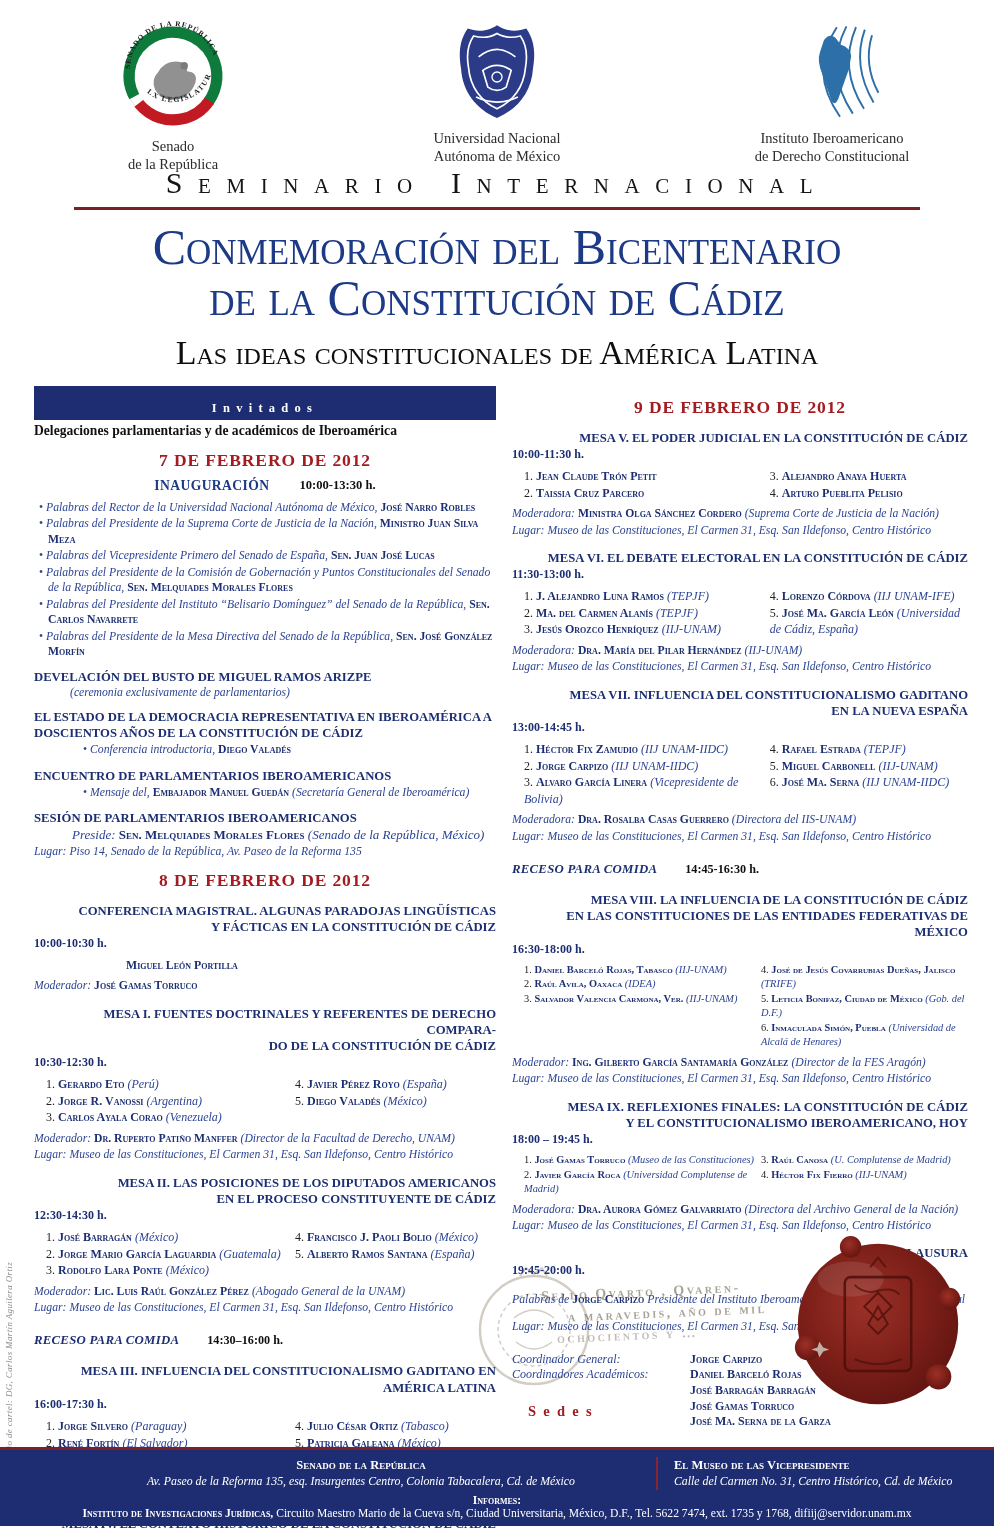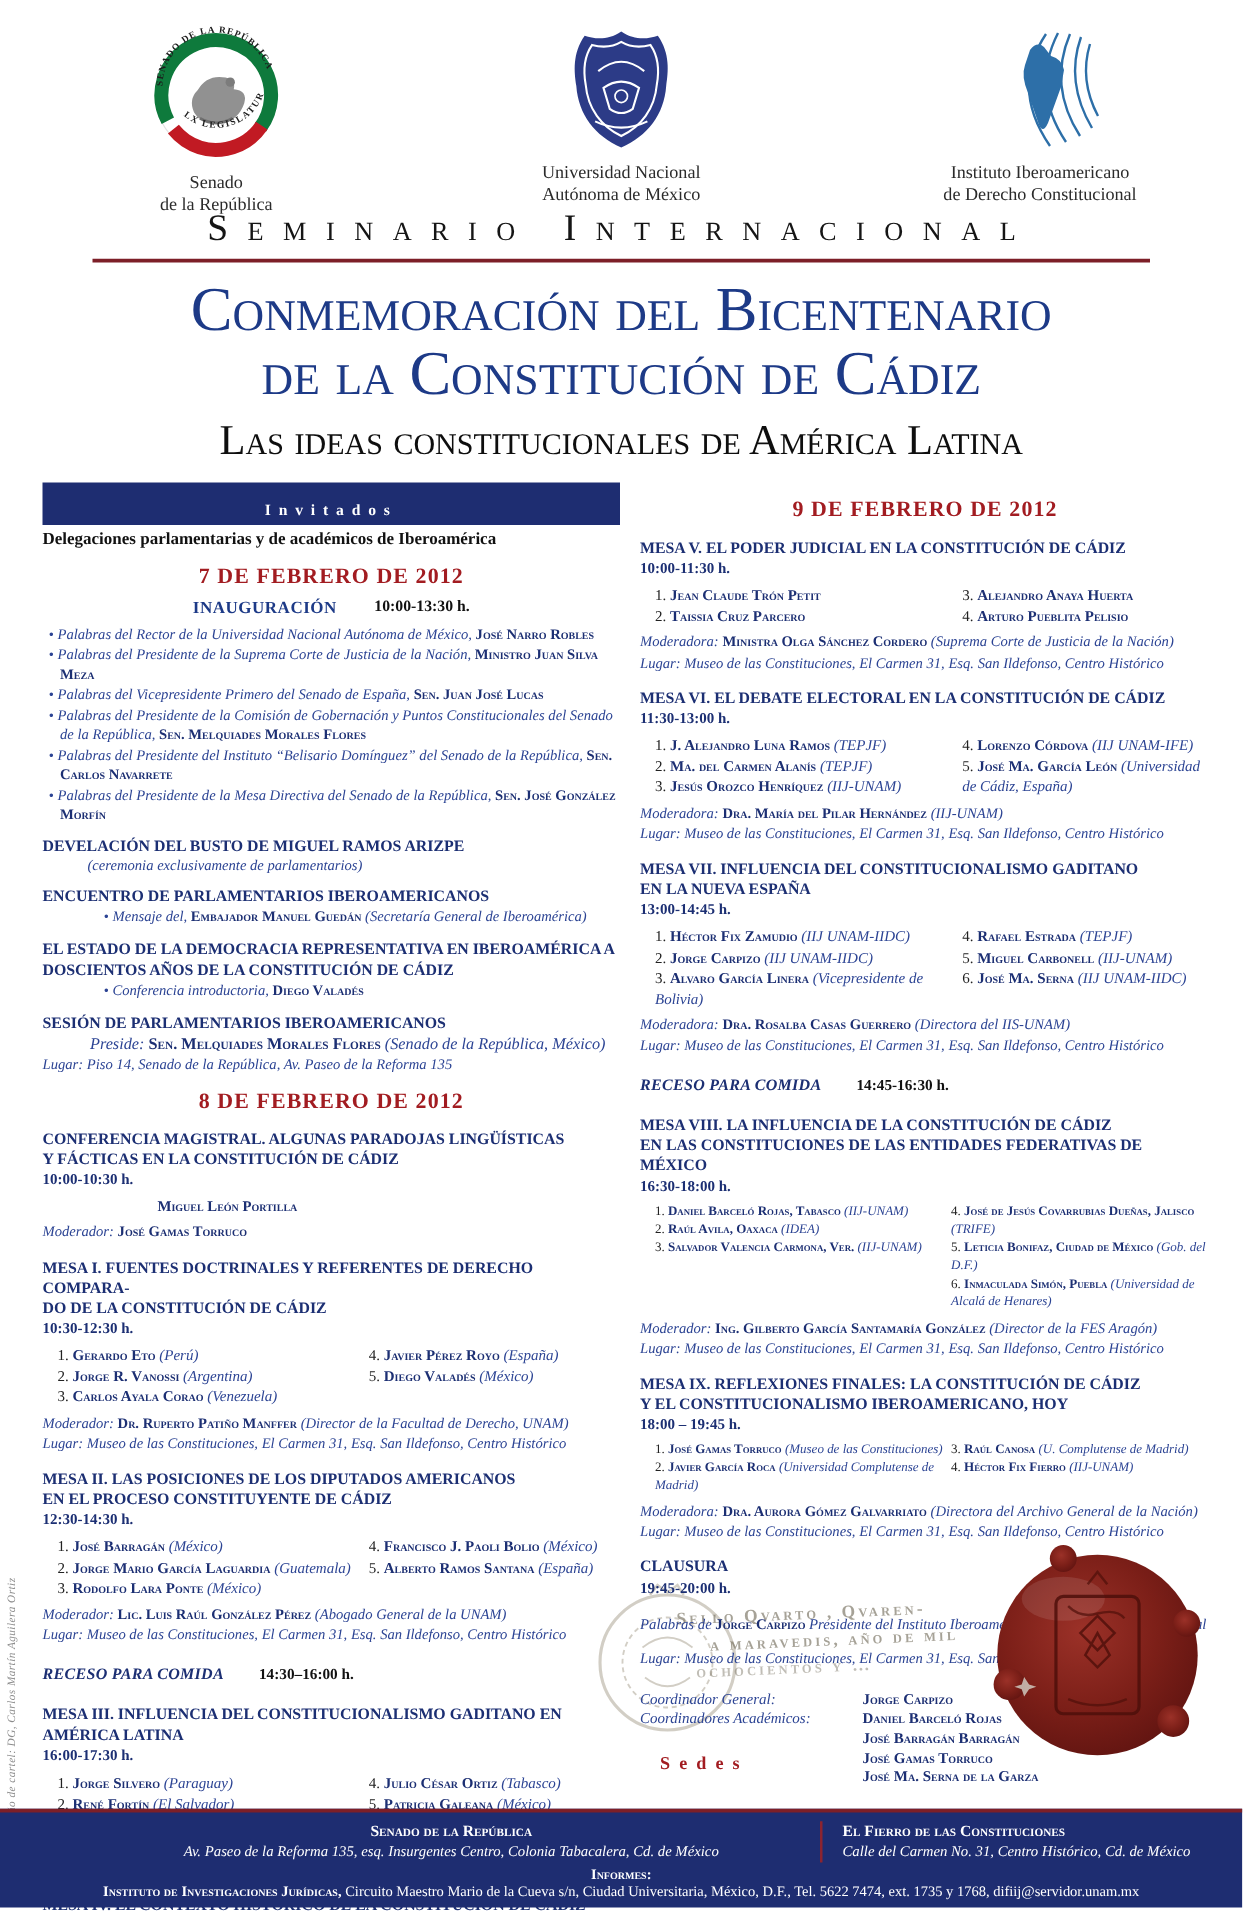--- a/index.html
+++ b/index.html
@@ -37,21 +37,21 @@
   .sc{color:var(--ink-navy);font-weight:bold;font-variant:small-caps;}
   .dot{color:var(--it-blue);}
   .b-item{font-size:11.7px;line-height:1.32;padding-left:14px;text-indent:-9px;margin:1px 0;}
   .indent2{margin-left:44px;}
   .intro-sec{margin:10px 0;}
   .sec-title{color:var(--ink-navy);font-weight:bold;font-size:12.7px;line-height:1.28;}
   .sub-indent{font-size:11.7px;margin-left:36px;}
   .preside{font-size:13px;margin-left:38px;}
   .lugar{font-size:11.7px;line-height:1.3;margin-top:1px;}
   .session{margin:12px 0;}
-  .s-title{color:var(--ink-navy);font-weight:bold;font-size:12.7px;line-height:1.28;}
+  .s-title{color:var(--ink-navy);font-weight:bold;font-size:12.7px;line-height:1.28;text-align:right;}
   .s-time{color:var(--ink-navy);font-weight:bold;font-size:12px;margin-top:1px;}
   .s-speaker{margin:7px 0 3px 92px;font-size:11.8px;}
   .p-cols{display:flex;gap:6px;margin:6px 0 4px 12px;}
   .p-col{flex:1 1 0;}
   .p-col:first-child{flex:0 0 54%;}
   .p-item{font-size:12px;line-height:1.38;}
   .p-num{color:#222;}
   .compact .p-item{font-size:10.4px;line-height:1.4;}
   .compact .p-col:first-child{flex:0 0 52%;}
   .mod-line{font-size:11.7px;line-height:1.32;margin-top:5px;}
@@ -180,27 +180,27 @@
           <div class="b-item"><span class="dot">• </span><span class="it">Palabras del Presidente de la Comisión de Gobernación y Puntos Constitucionales del Senado de la República, </span><span class="sc">Sen. Melquiades Morales Flores</span></div>
           <div class="b-item"><span class="dot">• </span><span class="it">Palabras del Presidente del Instituto “Belisario Domínguez” del Senado de la República, </span><span class="sc">Sen. Carlos Navarrete</span></div>
           <div class="b-item"><span class="dot">• </span><span class="it">Palabras del Presidente de la Mesa Directiva del Senado de la República, </span><span class="sc">Sen. José González Morfín</span></div>
         </div>
       <div id="day1-sections">
           <div class="intro-sec">
             <div class="sec-title">DEVELACIÓN DEL BUSTO DE MIGUEL RAMOS ARIZPE</div>
             <div class="it sub-indent">(ceremonia exclusivamente de parlamentarios)</div>
           </div>
           <div class="intro-sec">
-            <div class="sec-title">ENCUENTRO DE PARLAMENTARIOS IBEROAMERICANOS</div>
-            <div class="b-item indent2"><span class="dot">• </span><span class="it">Mensaje del, </span><span class="sc">Embajador Manuel Guedán</span><span class="it"> (Secretaría General de Iberoamérica)</span></div>
-          </div>
-          <div class="intro-sec">
             <div class="sec-title">EL ESTADO DE LA DEMOCRACIA REPRESENTATIVA EN IBEROAMÉRICA A</div>
             <div class="sec-title">DOSCIENTOS AÑOS DE LA CONSTITUCIÓN DE CÁDIZ</div>
             <div class="b-item indent2"><span class="dot">• </span><span class="it">Conferencia introductoria, </span><span class="sc">Diego Valadés</span></div>
+          </div>
+          <div class="intro-sec">
+            <div class="sec-title">ENCUENTRO DE PARLAMENTARIOS IBEROAMERICANOS</div>
+            <div class="b-item indent2"><span class="dot">• </span><span class="it">Mensaje del, </span><span class="sc">Embajador Manuel Guedán</span><span class="it"> (Secretaría General de Iberoamérica)</span></div>
           </div>
           <div class="intro-sec">
             <div class="sec-title">SESIÓN DE PARLAMENTARIOS IBEROAMERICANOS</div>
             <div class="preside"><span class="it">Preside: </span><span class="sc">Sen. Melquiades Morales Flores</span><span class="it"> (Senado de la República, México)</span></div>
             <div class="it lugar">Lugar: Piso 14, Senado de la República, Av. Paseo de la Reforma 135</div>
           </div>
         </div>
 
       <div class="date-head">8 DE FEBRERO DE 2012</div>
       <div id="day2-blocks">
@@ -438,21 +438,21 @@
 
   <div class="credit">Diseño de cartel: DG, Carlos Martín Aguilera Ortiz</div>
 
   <div class="footer">
     <div class="f-venues">
       <div class="f-cell left">
         <div class="f-name">Senado de la República</div>
         <div class="f-addr">Av. Paseo de la Reforma 135, esq. Insurgentes Centro, Colonia Tabacalera, Cd. de México</div>
       </div>
       <div class="f-cell right">
-        <div class="f-name">El Fierro de las Constituciones</div>
+        <div class="f-name">El Museo de las Vicepresidente</div>
         <div class="f-addr">Calle del Carmen No. 31, Centro Histórico, Cd. de México</div>
       </div>
     </div>
     <div class="f-informes">Informes:</div>
     <div class="f-inst">
       <span class="sc-w">Instituto de Investigaciones Jurídicas,</span><span> Circuito Maestro Mario de la Cueva s/n, Ciudad Universitaria, México, D.F., Tel. 5622 7474, ext. 1735 y 1768, </span><span>difiij@servidor.unam.mx</span>
     </div>
   </div>
 
 </div>

